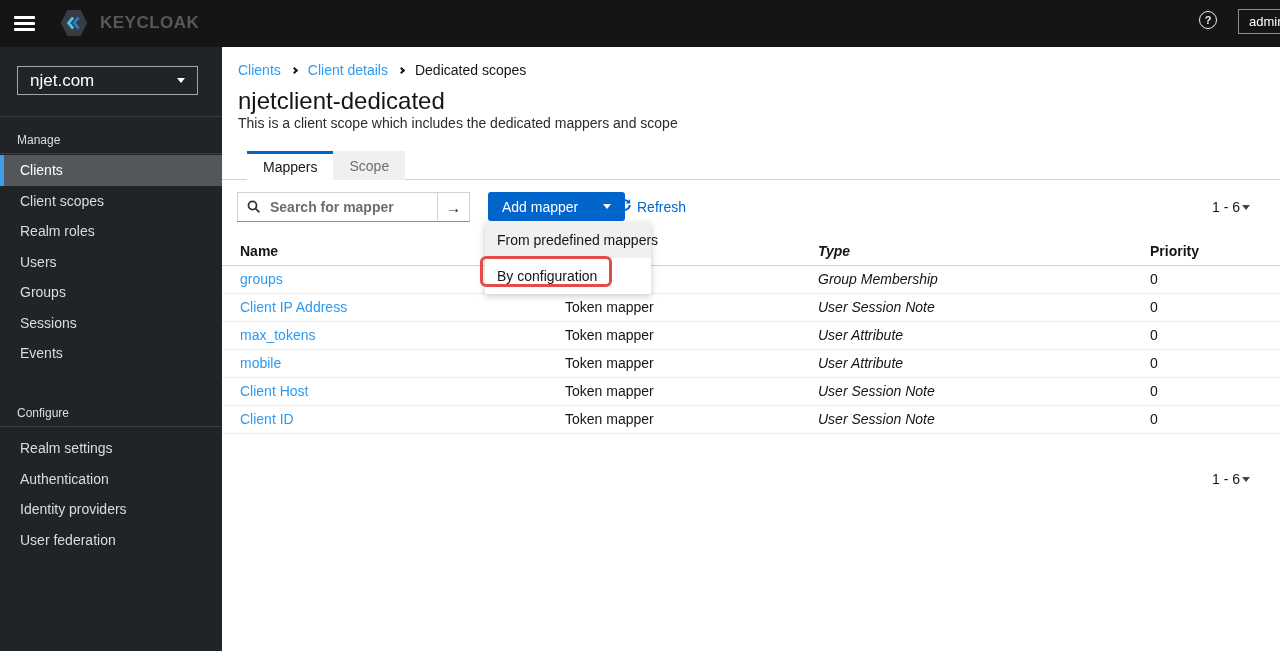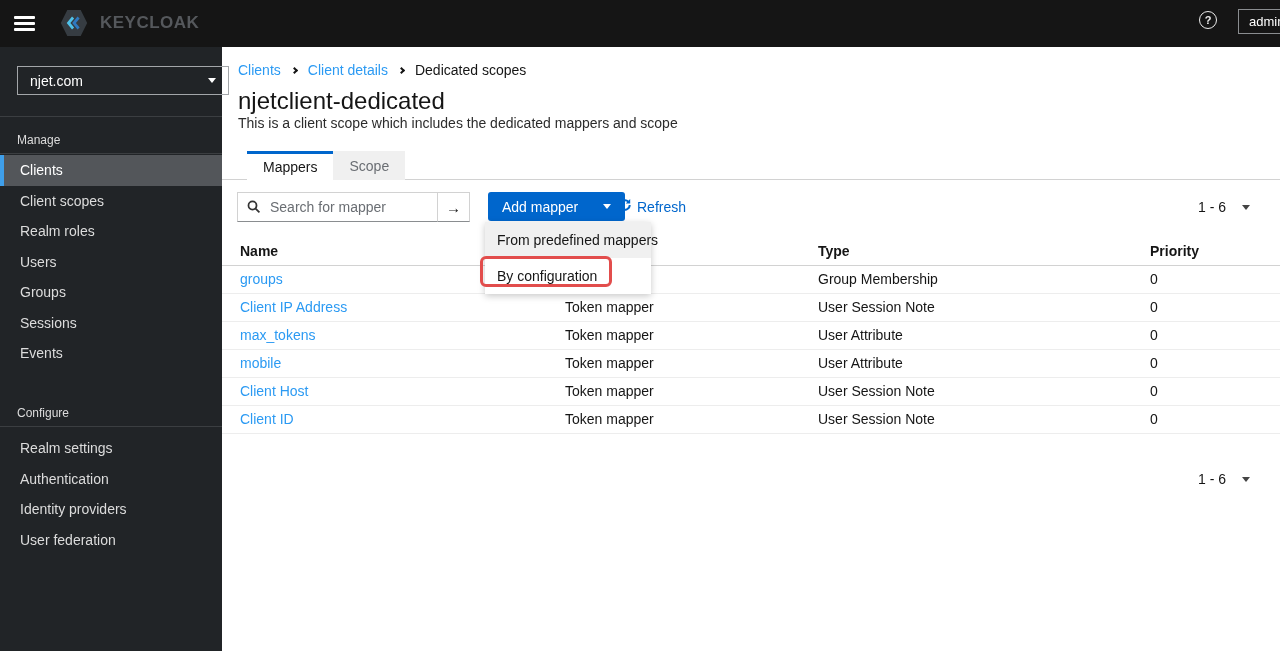--- a/index.html
+++ b/index.html
@@ -10,21 +10,21 @@
   .nav-toggle { position:absolute; left:14px; top:12px; width:28px; height:22px; background:none; border:none; cursor:pointer; }
   .nav-toggle span { display:block; width:21px; height:3px; background:#fff; border-radius:1px; margin:3px 0; }
   .brand { position:absolute; left:60px; top:9px; display:flex; align-items:center; gap:12px; }
   .kc-hex { width:28px; height:28px; background:#363c42; clip-path:polygon(26% 4%, 74% 4%, 97% 50%, 74% 96%, 26% 96%, 3% 50%); display:flex; align-items:center; justify-content:center; }
   .brand-text { font-size:17px; font-weight:bold; letter-spacing:0.5px; color:#55585c; }
   .help-circle { position:absolute; left:1199px; top:11px; width:18px; height:18px; border:1.5px solid #ededed; border-radius:50%; color:#ededed; font-size:11px; font-weight:bold; display:flex; align-items:center; justify-content:center; background:none; cursor:pointer; }
   .admin-chip { position:absolute; left:1238px; top:9px; height:25px; min-width:64px; border:1px solid #8a8d90; color:#fff; font-size:13px; line-height:23px; padding:0 10px; cursor:pointer; background:none; text-align:left; }
 
   
   .sidebar { position:absolute; left:0; top:47px; width:222px; height:604px; background:#212427; z-index:20; }
-  .realm-select { position:absolute; left:17px; top:19px; width:212px; height:29px; border:1px solid #a3a6a9; background:none; color:#fff; font-size:14px; text-align:left; padding:8px 12px; cursor:pointer; display:flex; align-items:center; justify-content:space-between; }
+  .realm-select { position:absolute; left:17px; top:19px; width:181px; height:29px; border:1px solid #a3a6a9; background:none; color:#fff; font-size:17px; text-align:left; padding:8px 12px; cursor:pointer; display:flex; align-items:center; justify-content:space-between; }
   .divider { position:absolute; left:0; width:222px; height:1px; background:#3b3e41; }
   .nav-section-label { position:absolute; left:17px; font-size:12px; color:#dcdcdc; }
   .nav-list { position:absolute; left:0; width:222px; list-style:none; }
   .nav-item { height:30.5px; display:flex; align-items:center; padding-left:20px; font-size:14px; color:#dcdcdc; cursor:pointer; }
   .nav-item.active { background:#53565a; border-left:4px solid #3f9fea; padding-left:16px; color:#fff; }
 
   
   .caret { width:0; height:0; border-left:4px solid transparent; border-right:4px solid transparent; border-top:5px solid currentColor; display:inline-block; }
   .chev { width:5px; height:5px; border-right:2px solid #151515; border-bottom:2px solid #151515; transform:rotate(-45deg); display:inline-block; margin:0 2px; }
 
@@ -38,44 +38,44 @@
 
   .tabbar { position:absolute; left:0; top:104px; width:1058px; height:29px; border-bottom:1px solid #d2d2d2; display:flex; }
   .tab-spacer { width:25px; }
   .tab { height:29px; display:flex; align-items:center; justify-content:center; font-size:14px; cursor:pointer; padding:0 16px; }
   .tab.active { background:#fff; border-top:3px solid #0066cc; color:#151515; margin-bottom:-1px; border-bottom:1px solid #fff; }
   .tab.inactive { background:#f0f0f0; color:#6a6e73; }
 
   
   .search-group { position:absolute; left:15px; top:145px; display:flex; }
   .search-wrap { position:relative; }
-  .search-input { width:200px; height:30px; border:1px solid #d2d2d2; border-bottom-color:#8a8d90; border-right:none; padding:0 8px 0 32px; font-size:14px; font-family:"Liberation Sans",sans-serif; color:#151515; outline:none; }
+  .search-input { width:200px; height:30px; border:1px solid #d2d2d2; border-bottom-color:#8a8d90; border-right:none; padding:0 8px 0 32px; font-size:14px; font-family:"Liberation Sans",sans-serif; color:#151515; outline:none;font-weight:bold; }
   .search-input::placeholder { color:#6a6e73; }
   .search-icon { position:absolute; left:10px; top:8px; }
   .search-btn { width:33px; height:30px; background:#fff; border:1px solid #d2d2d2; border-bottom-color:#8a8d90; cursor:pointer; font-size:15px; color:#151515; }
   .add-mapper-btn { position:absolute; left:266px; top:145px; height:29px; background:#0066cc; color:#fff; border:none; border-radius:3px; font-size:14px; padding:0 14px; display:flex; align-items:center; gap:25px; cursor:pointer; }
   .refresh-link { position:absolute; left:396px; top:151px; display:flex; align-items:center; gap:5px; color:#0066cc; font-size:14px; background:none; border:none; cursor:pointer; }
-  .pager { position:absolute; right:30px; display:flex; align-items:center; gap:16px; font-size:14px; color:#151515; cursor:pointer; }
+  .pager { position:absolute; right:30px; display:flex; align-items:center; gap:2px; font-size:14px; color:#151515; cursor:pointer; }
   .pager .caret { color:#444; }
   .pager-top { top:152px; }
   .pager-bottom { top:424px; }
 
   
   .dropdown-menu { position:absolute; left:263px; top:175px; width:166px; background:#fff; box-shadow:0 2px 7px rgba(3,3,3,0.22); z-index:5; }
   .dd-item { font-size:14px; color:#151515; padding:10px 12px; cursor:pointer; white-space:nowrap; }
   .dd-item.hovered { background:#f0f0f0; }
   .red-annotation { position:absolute; left:258px; top:209px; width:132px; height:31px; border:3px solid #e24d4c; border-radius:6px; z-index:10; pointer-events:none; }
 
   
   .mapper-table { position:absolute; left:0; top:191px; width:1058px; border-collapse:collapse; table-layout:fixed; font-size:14px; }
   .mapper-table th { text-align:left; font-weight:bold; color:#151515; height:27px; border-bottom:1px solid #d2d2d2; }
   .mapper-table td { height:28px; border-bottom:1px solid #ededed; color:#151515; }
   .col-name  { width:343px; padding-left:18px; }
   .col-cat   { width:253px; }
-  .col-type  { width:332px; }
+  .col-type  { width:332px;font-style:italic; }
   .col-prio  { width:auto; }
   .mapper-table a { color:#2b9af3; text-decoration:none; cursor:pointer; }
 </style>
 </head>
 <body>
 
 <header class="masthead">
   <button class="nav-toggle">
     <span></span>
     <span></span>

